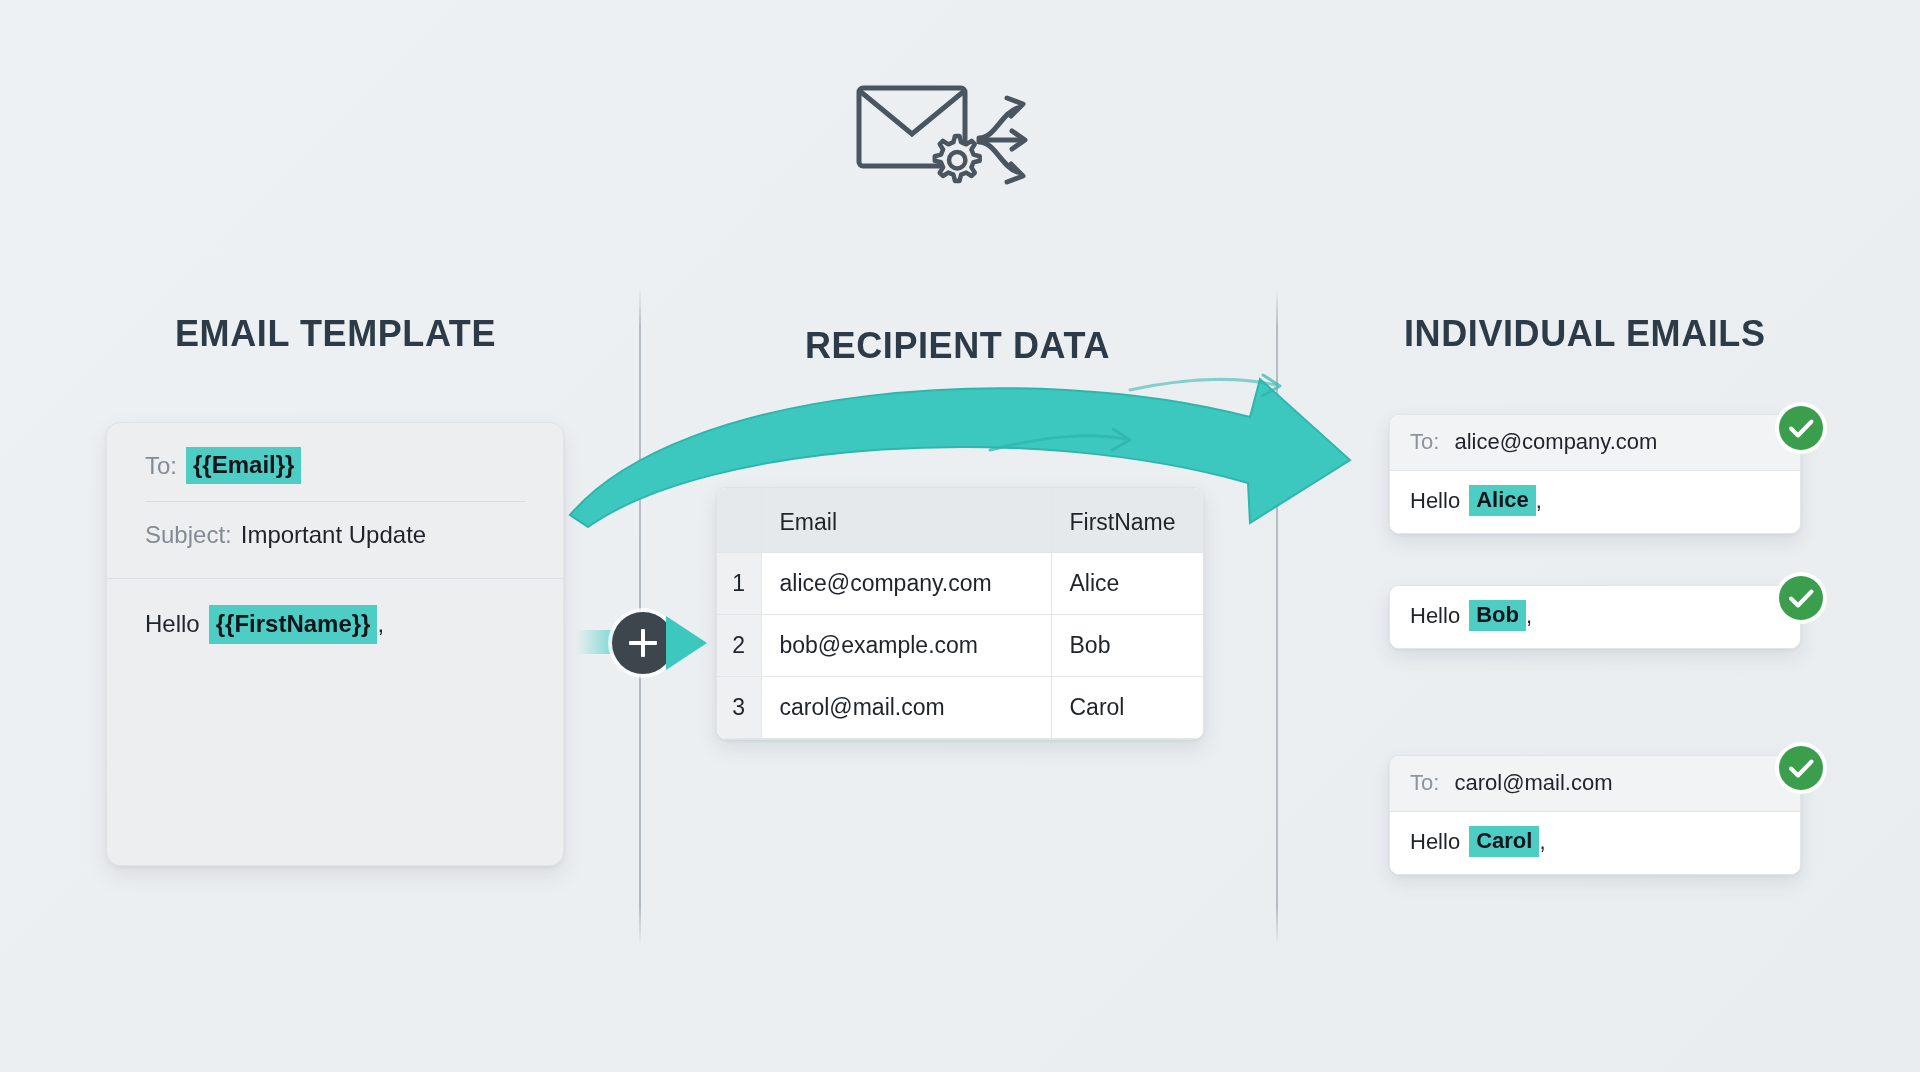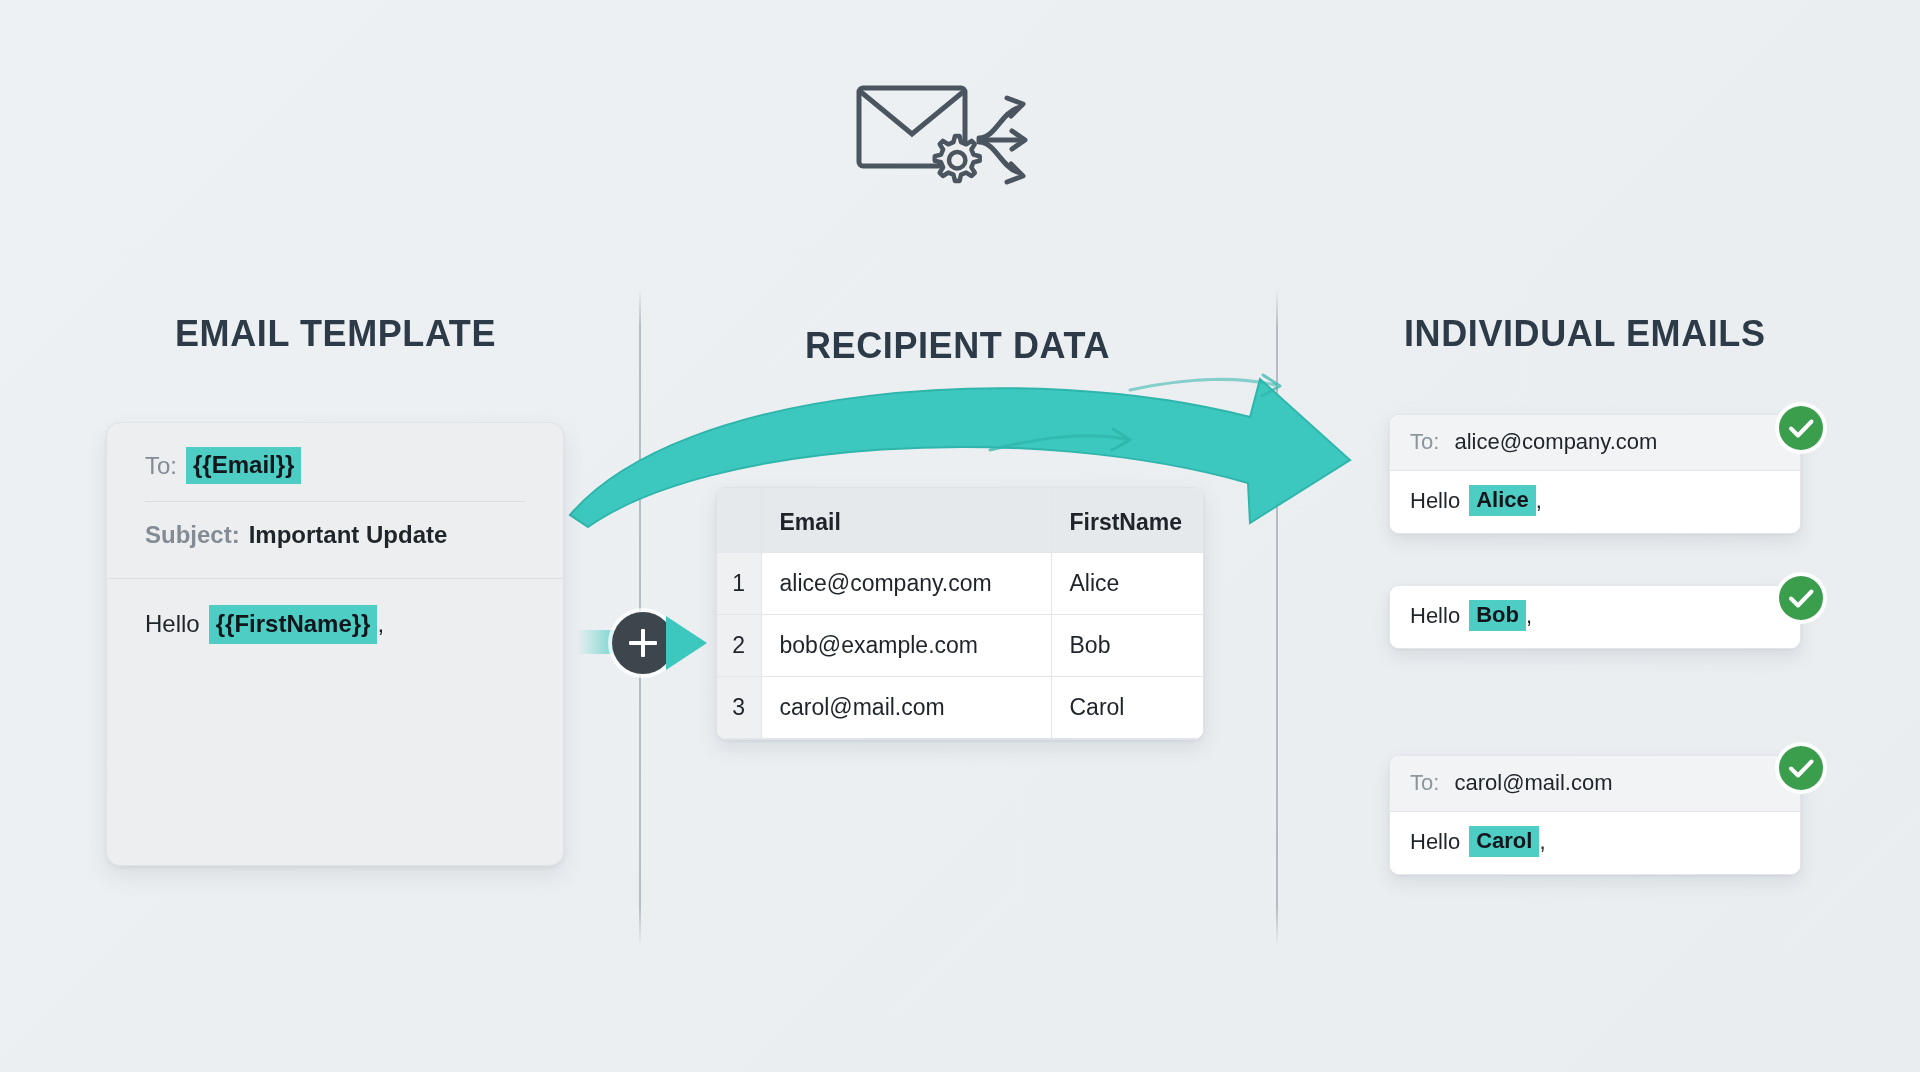--- a/index.html
+++ b/index.html
@@ -67,21 +67,21 @@
     display: flex;
     align-items: center;
     white-space: nowrap;
   }
   .tpl-label { color: #838c95; margin-right: 9px; }
   #template-rule {
     height: 1px;
     background: #d9dde1;
     margin: 17px 38px 0 38px;
   }
-  #template-subject-row { padding: 17px 38px 26px 38px; font-weight: bold; }
+  #template-subject-row { padding: 17px 38px 26px 38px; }
 
   #template-body {
     border-top: 1px solid #dcdfe3;
     padding: 26px 38px 0 38px;
     background: #eceef0;
   }
   .tpl-body-line {
     font-size: 24px;
     color: #1f242a;
     line-height: 1.42;
@@ -162,21 +162,21 @@
   #recipient-table table { border-collapse: collapse; width: 100%; }
   #recipient-table th, #recipient-table td {
     text-align: left;
     font-size: 23px;
     color: #1f242a;
     border-bottom: 1px solid #e2e5e9;
     border-right: 1px solid #e2e5e9;
   }
   #recipient-table th {
     background: #e6e9ec;
-    font-weight: bold;
+    font-weight: normal;
     padding: 18px 0 12px 18px;
     height: 64px;
   }
   #recipient-table td {
     background: #ffffff;
     padding: 16px 0 16px 18px;
     height: 62px;
   }
   .rownum {
     width: 44px;

